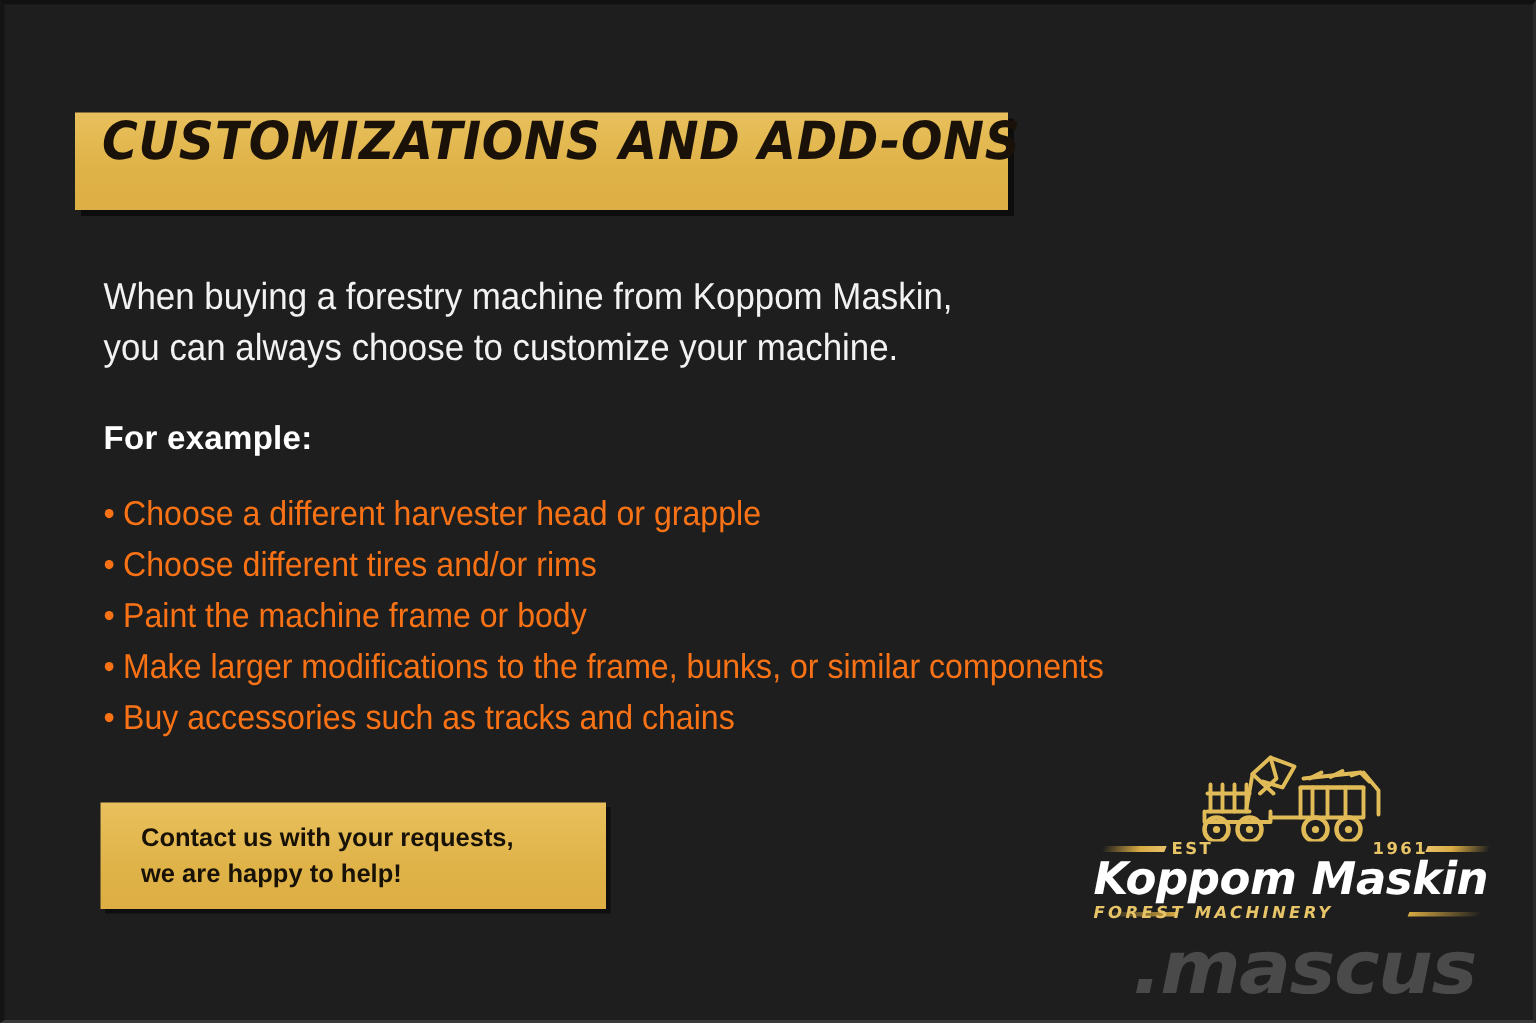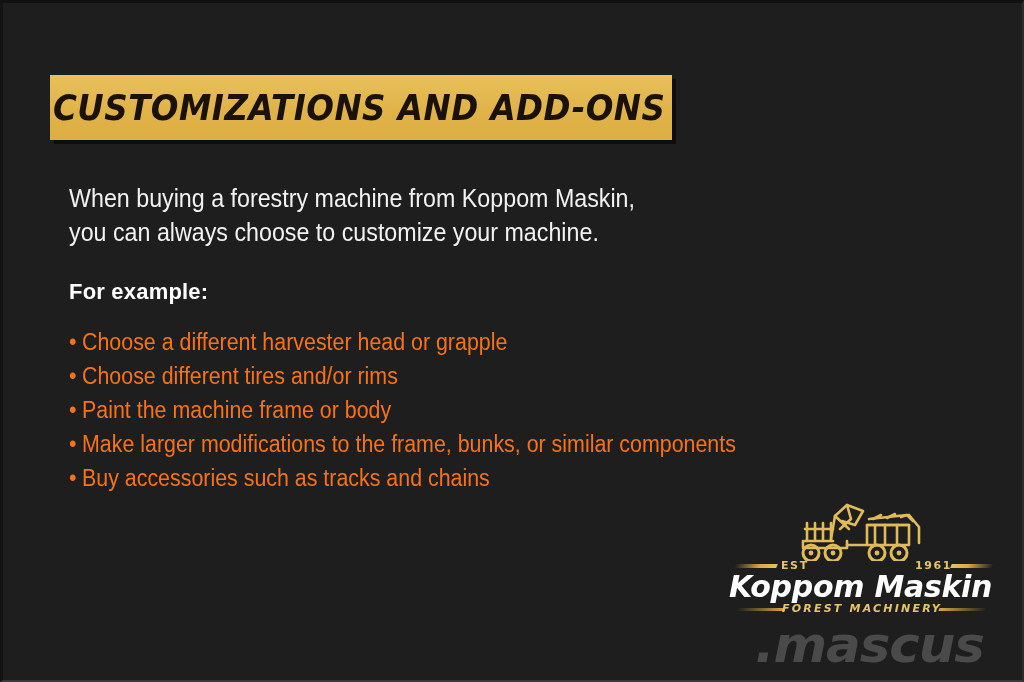--- a/index.html
+++ b/index.html
@@ -27,22 +27,21 @@
   .title-bar {
     position: absolute;
     left: 47px;
     top: 72px;
     width: 622px;
     height: 65px;
     background: #e2b64c;
     background: linear-gradient(180deg, #e8c05c 0%, #e0b349 55%, #dcae43 100%);
     box-shadow: 4px 4px 0 rgba(0,0,0,0.55);
     display: flex;
-    align-items: center;
-    padding-left: 3px;
+    padding-left: 18px;
     box-sizing: border-box;
   }
   .title-text {
     font-family: "DejaVu Sans", sans-serif;
     font-weight: bold;
     font-style: italic;
     font-size: 35px;
     letter-spacing: 0.5px;
     color: #1a1208;
     transform: scaleX(0.93);
@@ -177,21 +176,20 @@
     font-size: 30px;
     color: #ffffff;
     letter-spacing: -0.3px;
     white-space: nowrap;
   }
   .logo-tagline {
     position: absolute;
     left: 0;
     top: 103px;
     width: 266px;
-    text-align: center;
     font-family: "DejaVu Sans", sans-serif;
     font-weight: bold;
     font-style: italic;
     font-size: 11px;
     letter-spacing: 2.2px;
     color: #e8c468;
     white-space: nowrap;
   }
   .tagline-rule {
     position: absolute;
@@ -247,20 +245,24 @@
       <span class="dot">•</span><span>Paint the machine frame or body</span>
     </div>
     <div class="bullet">
       <span class="dot">•</span><span>Make larger modifications to the frame, bunks, or similar components</span>
     </div>
     <div class="bullet">
       <span class="dot">•</span><span>Buy accessories such as tracks and chains</span>
     </div>
   </div>
 
+  <div class="contact-box">
+    <div class="contact-line">Contact us with your requests,</div>
+    <div class="contact-line">we are happy to help!</div>
+  </div>
 
   <div class="logo">
 
     <svg class="logo-machine" viewBox="0 0 150 62">
       <g fill="none" stroke="#e0bb57" stroke-width="2.6" stroke-linecap="round" stroke-linejoin="round">
 
         <path d="M46 40 L50 17 L62 6 L78 12 L70 26 L57 22"></path>
         <path d="M62 6 L66 20 L55 30"></path>
         <path d="M50 17 L64 30"></path>
 

